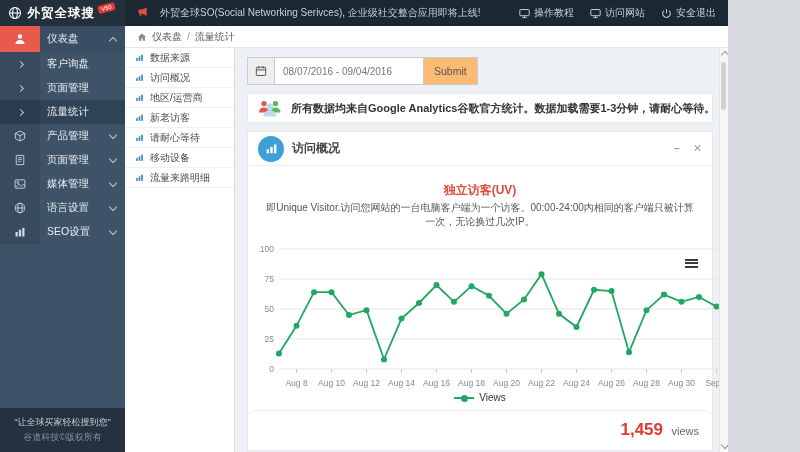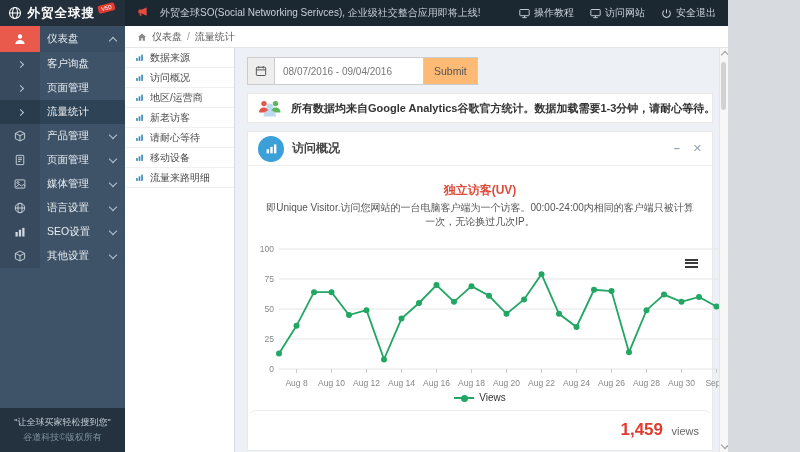--- a/index.html
+++ b/index.html
@@ -220,30 +220,20 @@
         </div>
         <div class="sb-item">
           <span class="sb-icon">
             <svg viewBox="0 0 16 16" fill="currentColor">
               <rect x="2" y="8" width="3" height="6"></rect>
               <rect x="6.5" y="5" width="3" height="9"></rect>
               <rect x="11" y="2.5" width="3" height="11.5"></rect>
             </svg>
           </span>
           <span class="sb-label">SEO设置</span>
-          <i class="chev down end"></i>
-        </div>
-        <div class="sb-item">
-          <span class="sb-icon">
-            <svg viewBox="0 0 16 16" fill="none" stroke="currentColor" stroke-width="1.2">
-              <path d="M8 1.4l6.2 3.1v7L8 14.6l-6.2-3.1v-7z"></path>
-              <path d="M1.8 4.5L8 7.6l6.2-3.1M8 7.6v7"></path>
-            </svg>
-          </span>
-          <span class="sb-label">其他设置</span>
           <i class="chev down end"></i>
         </div>
       </nav>
     <div class="sb-footer">
       <div>"让全球买家轻松搜到您"</div>
       <div class="muted">谷道科技©版权所有</div>
     </div>
   </aside>
 
   <div class="breadcrumb-bar">

